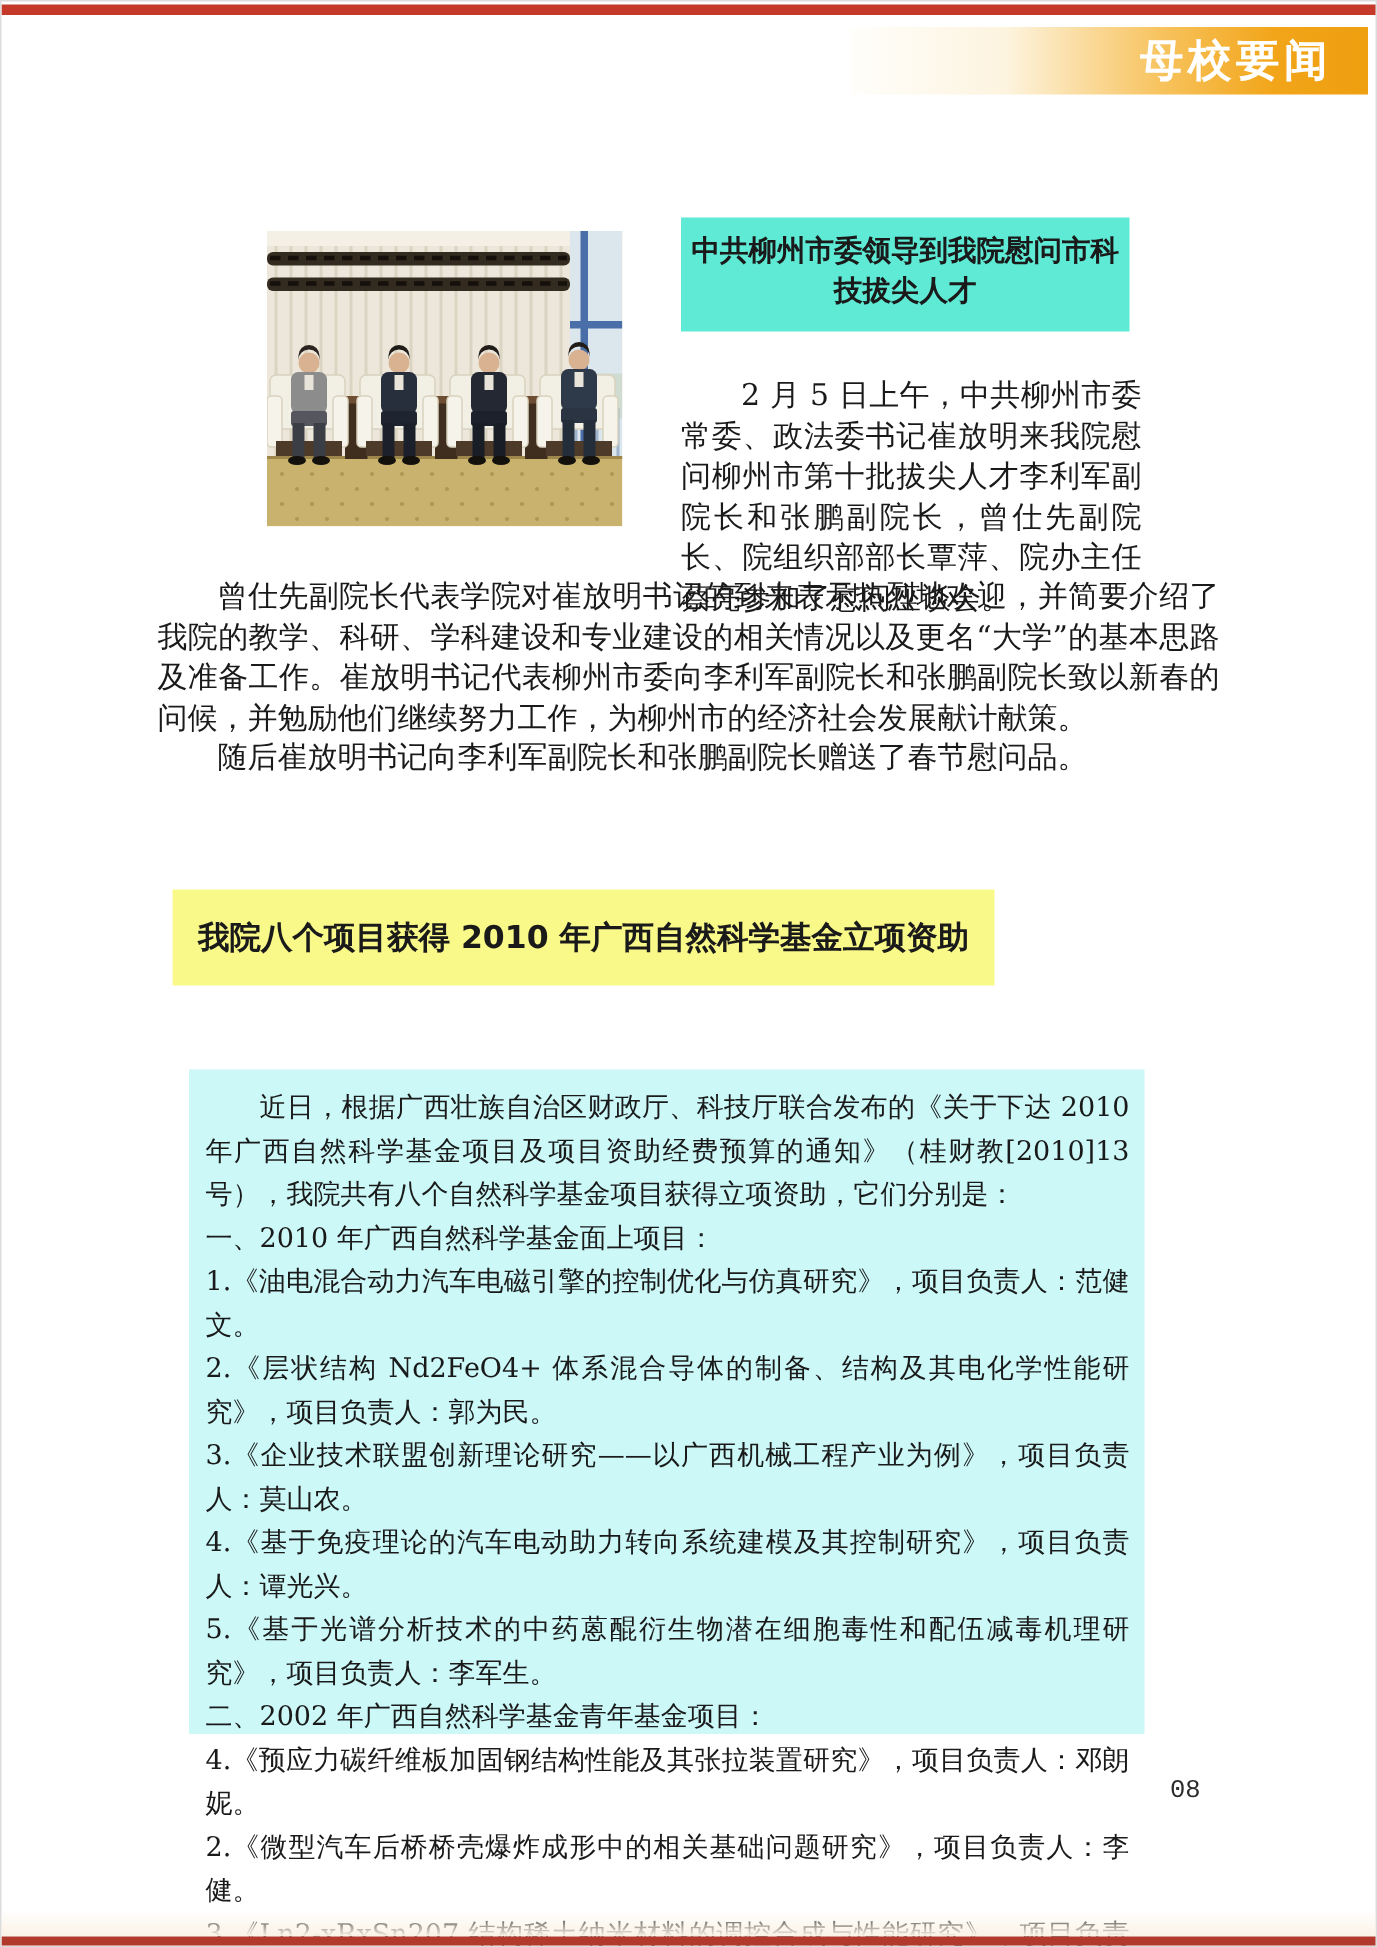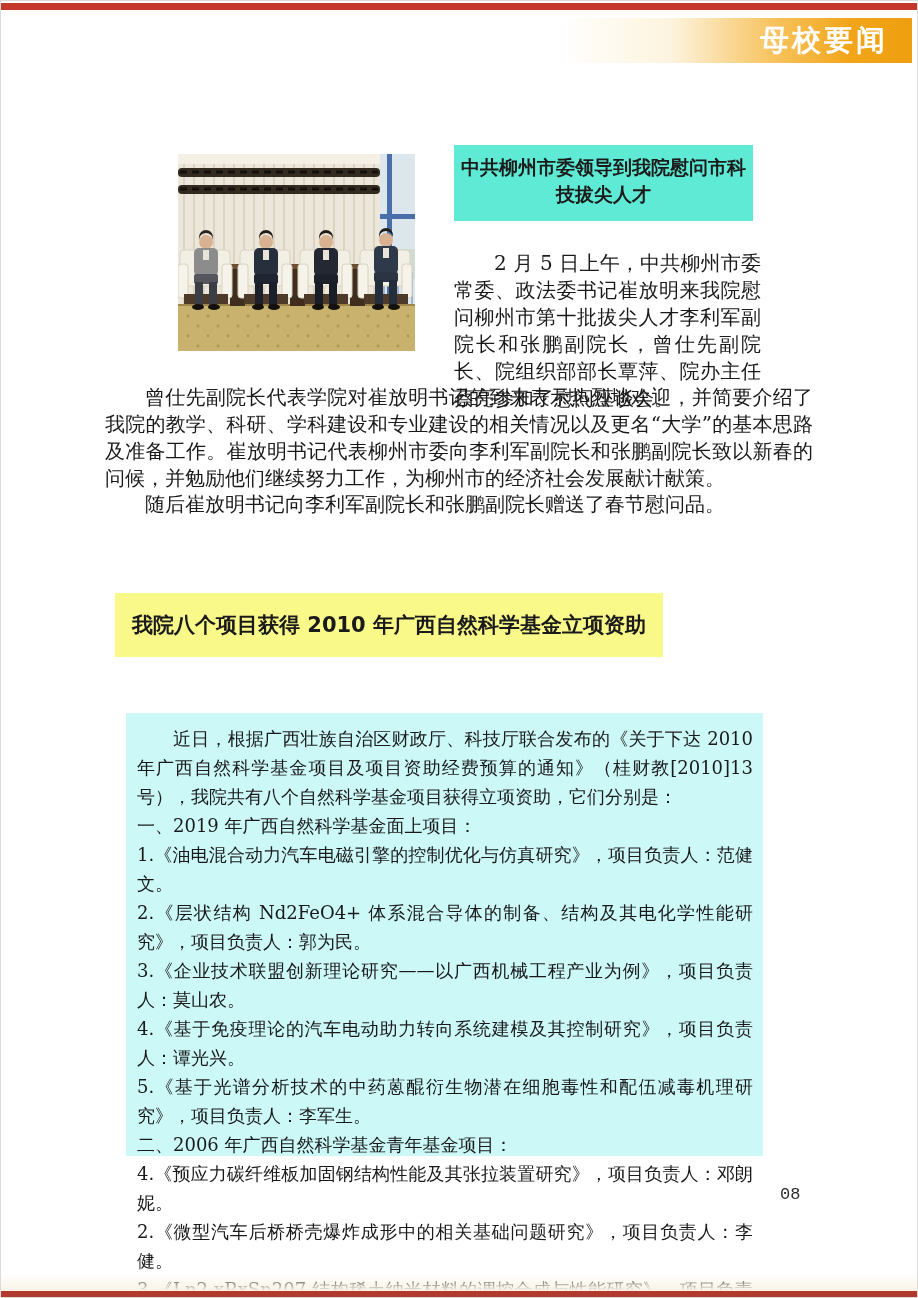--- a/index.html
+++ b/index.html
@@ -283,27 +283,27 @@
   <div class="para para-right">2 月 5 日上午，中共柳州市委常委、政法委书记崔放明来我院慰问柳州市第十批拔尖人才李利军副院长和张鹏副院长，曾仕先副院长、院组织部部长覃萍、院办主任蔡亮参加了慰问座谈会。</div>
   <div class="para para-2">曾仕先副院长代表学院对崔放明书记的到来表示热烈地欢迎，并简要介绍了我院的教学、科研、学科建设和专业建设的相关情况以及更名“大学”的基本思路及准备工作。崔放明书记代表柳州市委向李利军副院长和张鹏副院长致以新春的问候，并勉励他们继续努力工作，为柳州市的经济社会发展献计献策。</div>
   <div class="para para-3">随后崔放明书记向李利军副院长和张鹏副院长赠送了春节慰问品。</div>
 
   <div class="title-box-2">
     <span>我院八个项目获得 2010 年广西自然科学基金立项资助</span>
   </div>
 
   <div class="cyan-box">
     <p class="indent">近日，根据广西壮族自治区财政厅、科技厅联合发布的《关于下达 2010 年广西自然科学基金项目及项目资助经费预算的通知》（桂财教[2010]13 号），我院共有八个自然科学基金项目获得立项资助，它们分别是：</p>
-    <p>一、2019 年广西自然科学基金面上项目：</p>
+    <p>一、2010 年广西自然科学基金面上项目：</p>
     <p>1.《油电混合动力汽车电磁引擎的控制优化与仿真研究》，项目负责人：范健文。</p>
     <p>2.《层状结构 Nd2FeO4+ 体系混合导体的制备、结构及其电化学性能研究》，项目负责人：郭为民。</p>
     <p>3.《企业技术联盟创新理论研究——以广西机械工程产业为例》，项目负责人：莫山农。</p>
     <p>4.《基于免疫理论的汽车电动助力转向系统建模及其控制研究》，项目负责人：谭光兴。</p>
     <p>5.《基于光谱分析技术的中药蒽醌衍生物潜在细胞毒性和配伍减毒机理研究》，项目负责人：李军生。</p>
-    <p>二、2006 年广西自然科学基金青年基金项目：</p>
+    <p>二、2002 年广西自然科学基金青年基金项目：</p>
     <p>4.《预应力碳纤维板加固钢结构性能及其张拉装置研究》，项目负责人：邓朗妮。</p>
     <p>2.《微型汽车后桥桥壳爆炸成形中的相关基础问题研究》，项目负责人：李健。</p>
     <p>3.《Ln2-xRxSn207 结构稀土纳米材料的调控合成与性能研究》，项目负责人：刘雪颖</p>
   </div>
 
   <div class="page-number">08</div>
 
   <div class="bottom-glow"></div>
   <div class="bottom-bar"></div>
 

